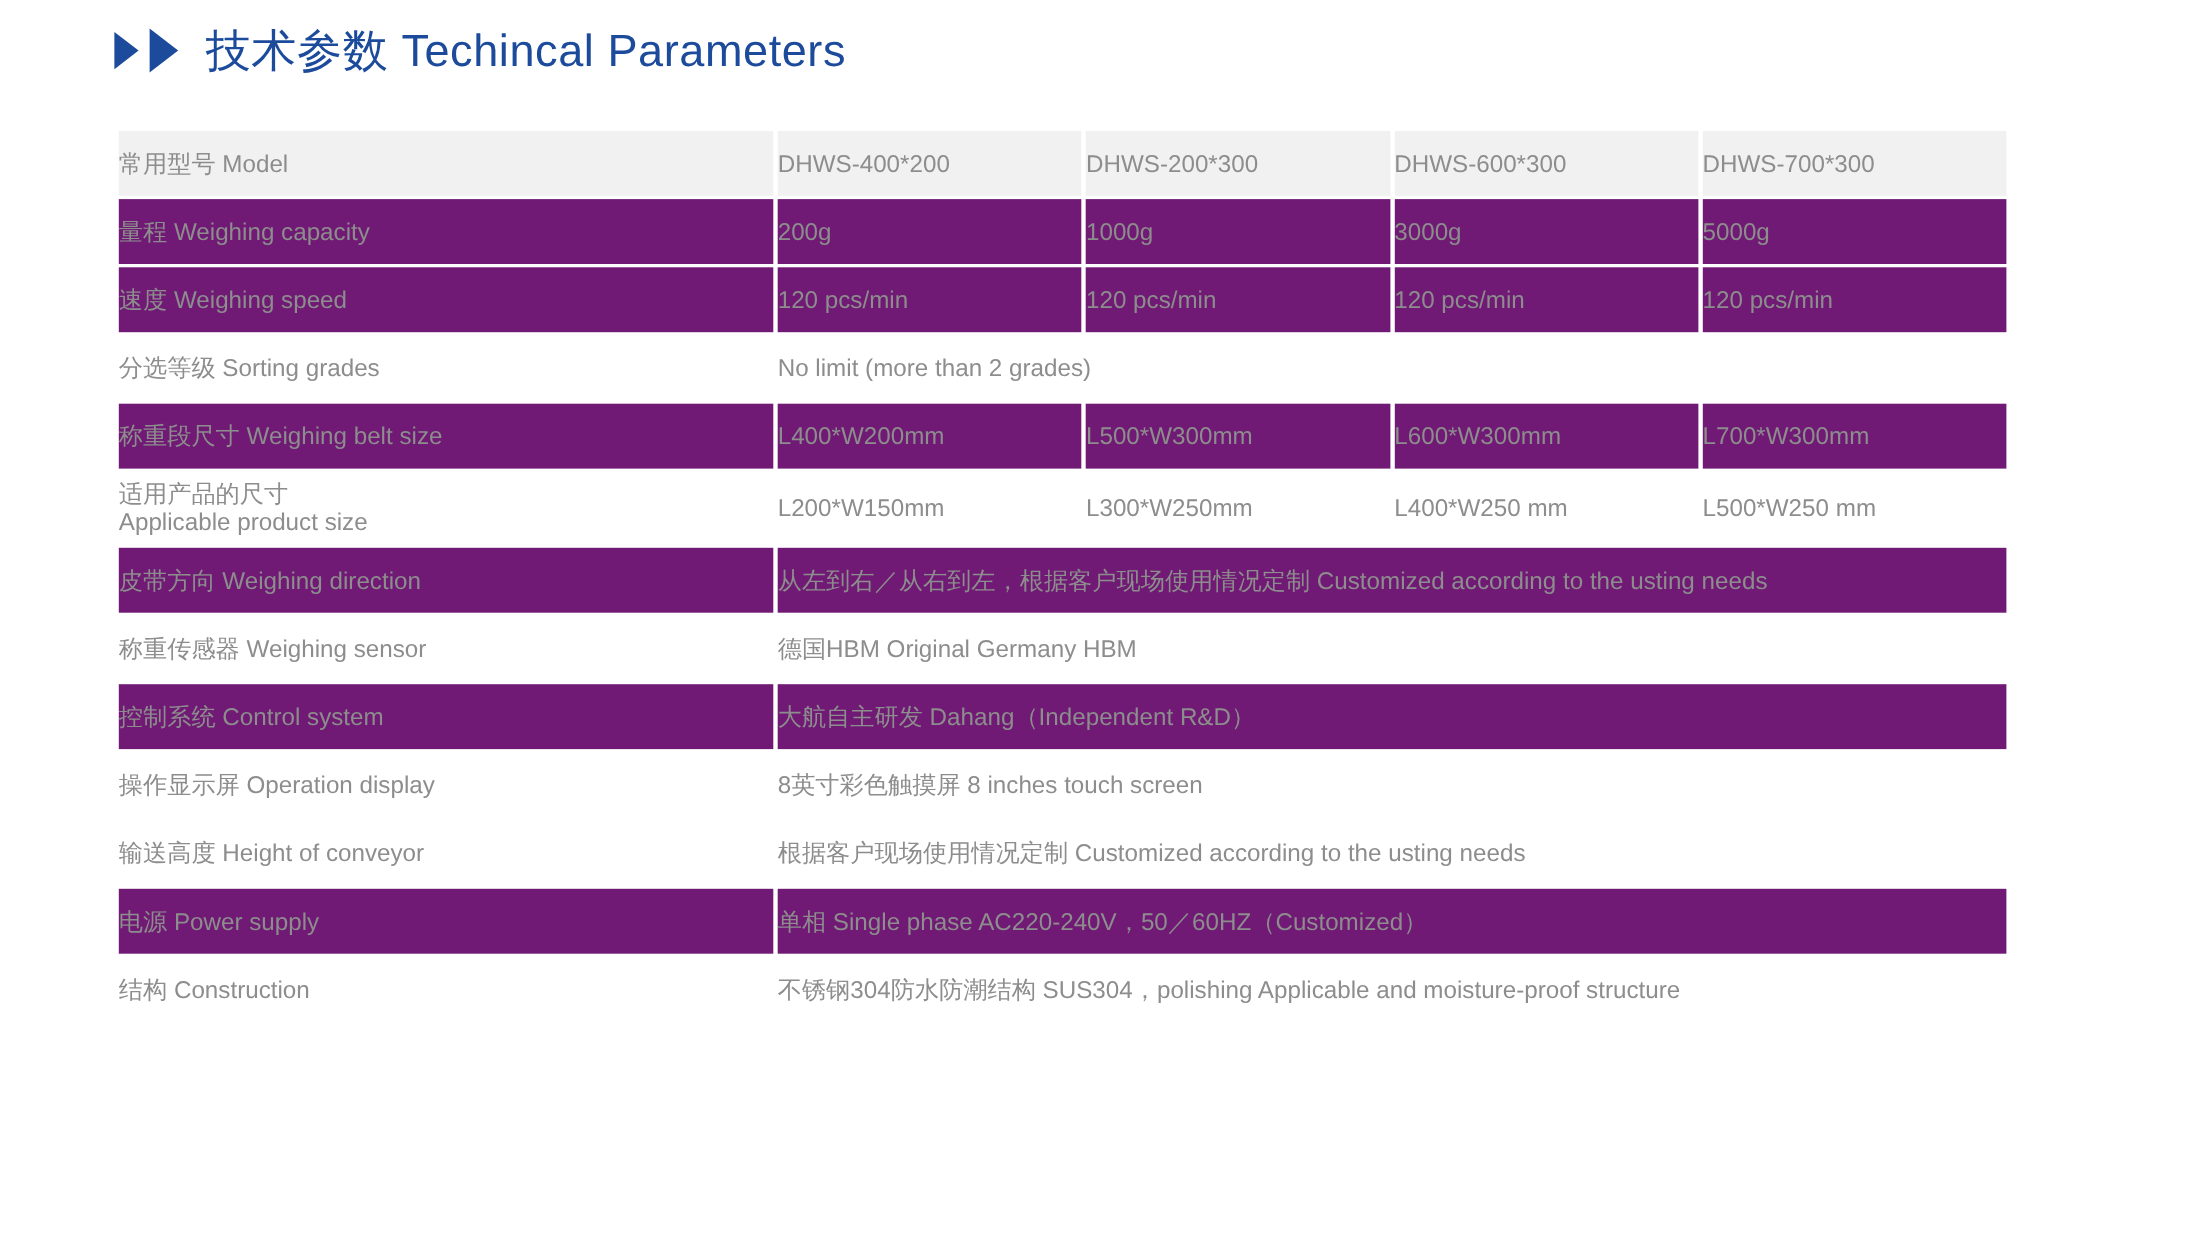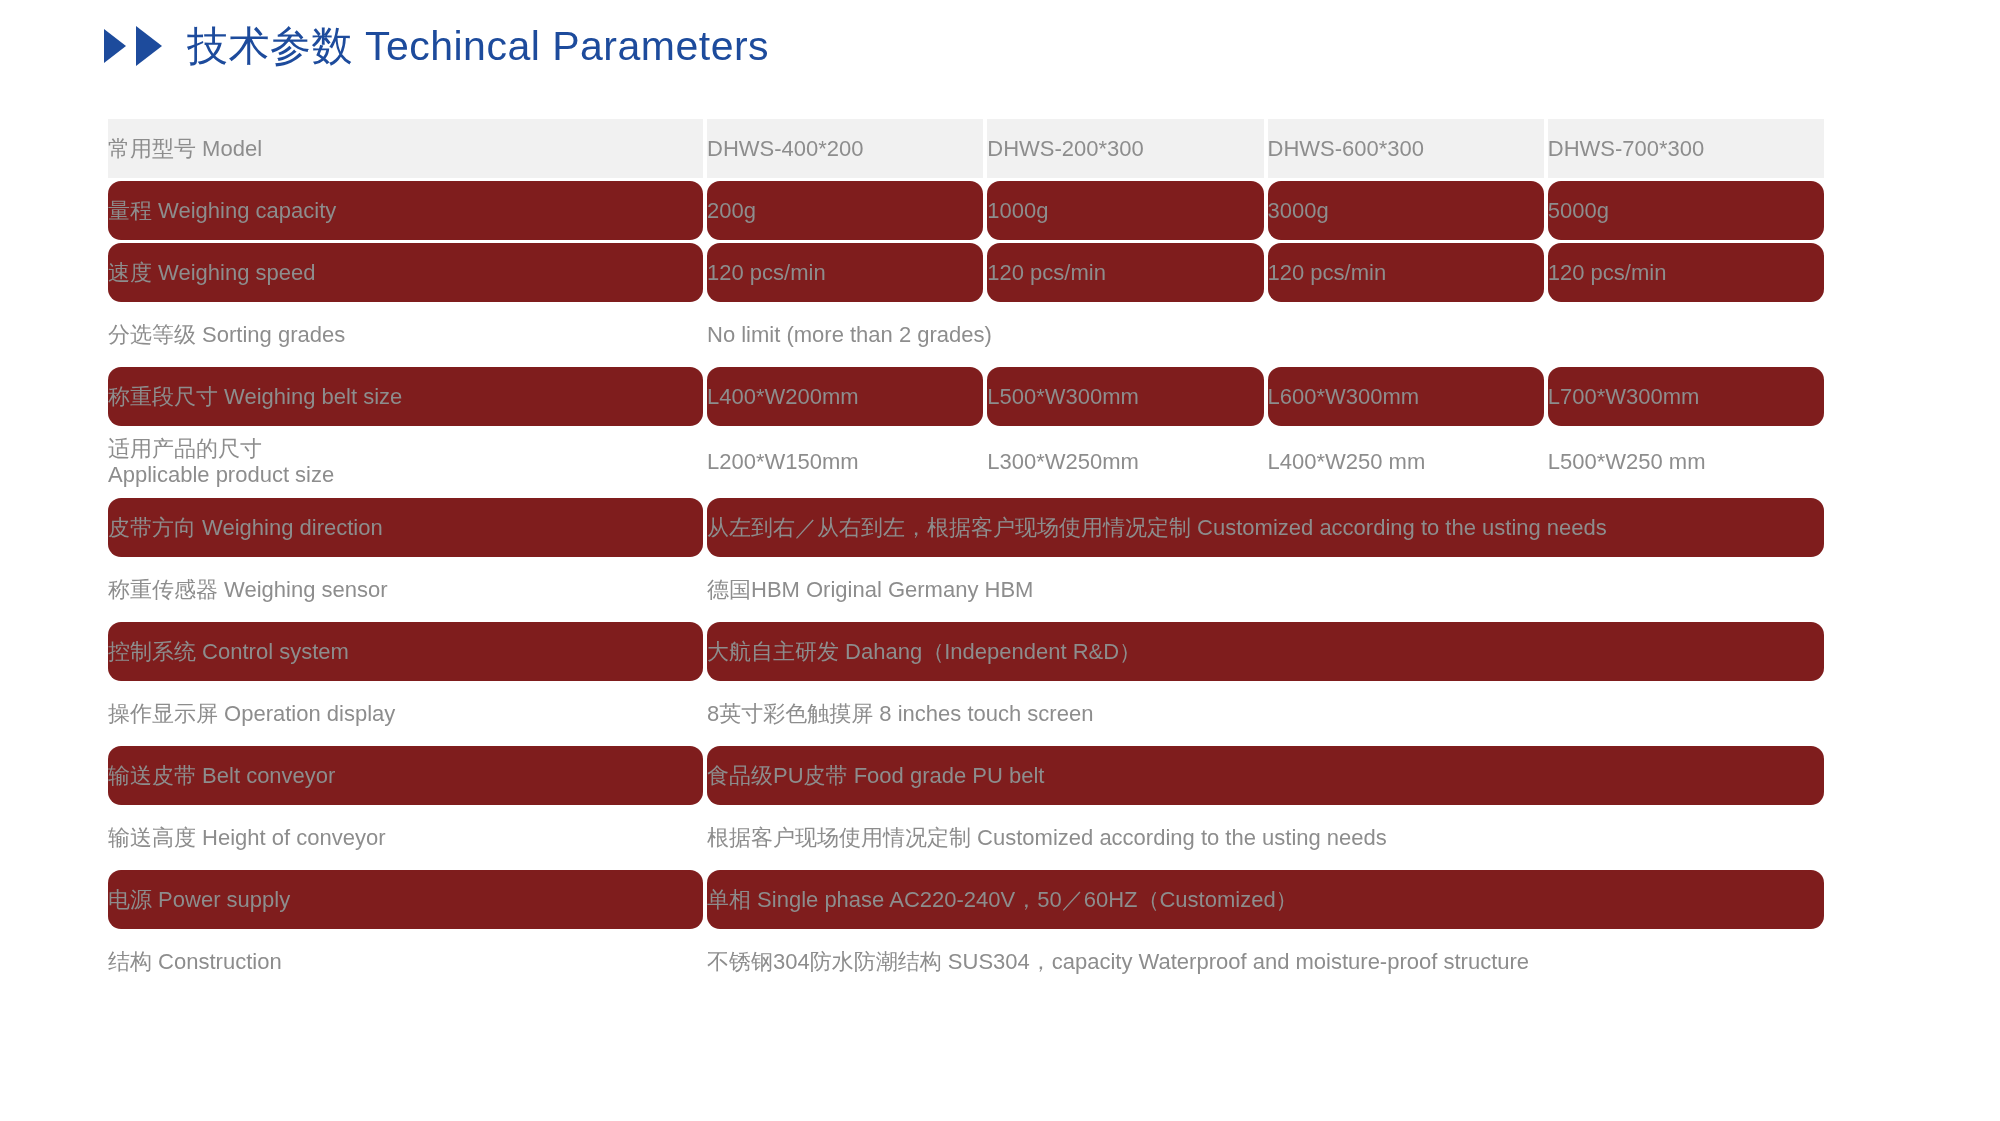--- a/index.html
+++ b/index.html
@@ -52,21 +52,21 @@
     text-align: left;
     vertical-align: middle;
     font-size: 22px;
     color: #8d8d8d;
     background: #ffffff;
     white-space: pre-line;
     line-height: 1.18;
     overflow: hidden;
   }
   .param-table tr.row-header td { background: #f1f1f1; }
-  .param-table tr.row-gray td   { background: #7f1d1d; border-radius: 13px; }
+  .param-table tr.row-gray td   { background: #701a75; }
   .param-table tr.row-white td  { background: #ffffff; }
   .param-table tr.row-tall td   { height: 66px; }
 </style>
 </head>
 <body>
 
 <div class="title-row">
   <span class="tri tri-1"></span>
   <span class="tri tri-2"></span>
   <span class="page-title">技术参数 Techincal Parameters</span>
@@ -130,30 +130,26 @@
         <td colspan="4">德国HBM Original Germany HBM</td>
       </tr>
       <tr class="row-gray">
         <td>控制系统 Control system</td>
         <td colspan="4">大航自主研发 Dahang（Independent R&amp;D）</td>
       </tr>
       <tr class="row-white">
         <td>操作显示屏 Operation display</td>
         <td colspan="4">8英寸彩色触摸屏 8 inches touch screen</td>
       </tr>
-      <tr class="row-gray">
-        <td>输送皮带 Belt conveyor</td>
-        <td colspan="4">食品级PU皮带 Food grade PU belt</td>
-      </tr>
       <tr class="row-white">
         <td>输送高度 Height of conveyor</td>
         <td colspan="4">根据客户现场使用情况定制 Customized according to the usting needs</td>
       </tr>
       <tr class="row-gray">
         <td>电源 Power supply</td>
         <td colspan="4">单相 Single phase AC220-240V，50／60HZ（Customized）</td>
       </tr>
       <tr class="row-white">
         <td>结构 Construction</td>
-        <td colspan="4">不锈钢304防水防潮结构 SUS304，capacity Waterproof and moisture-proof structure</td>
+        <td colspan="4">不锈钢304防水防潮结构 SUS304，polishing Applicable and moisture-proof structure</td>
       </tr>
     </tbody>
 </table>
 
 </body></html>

